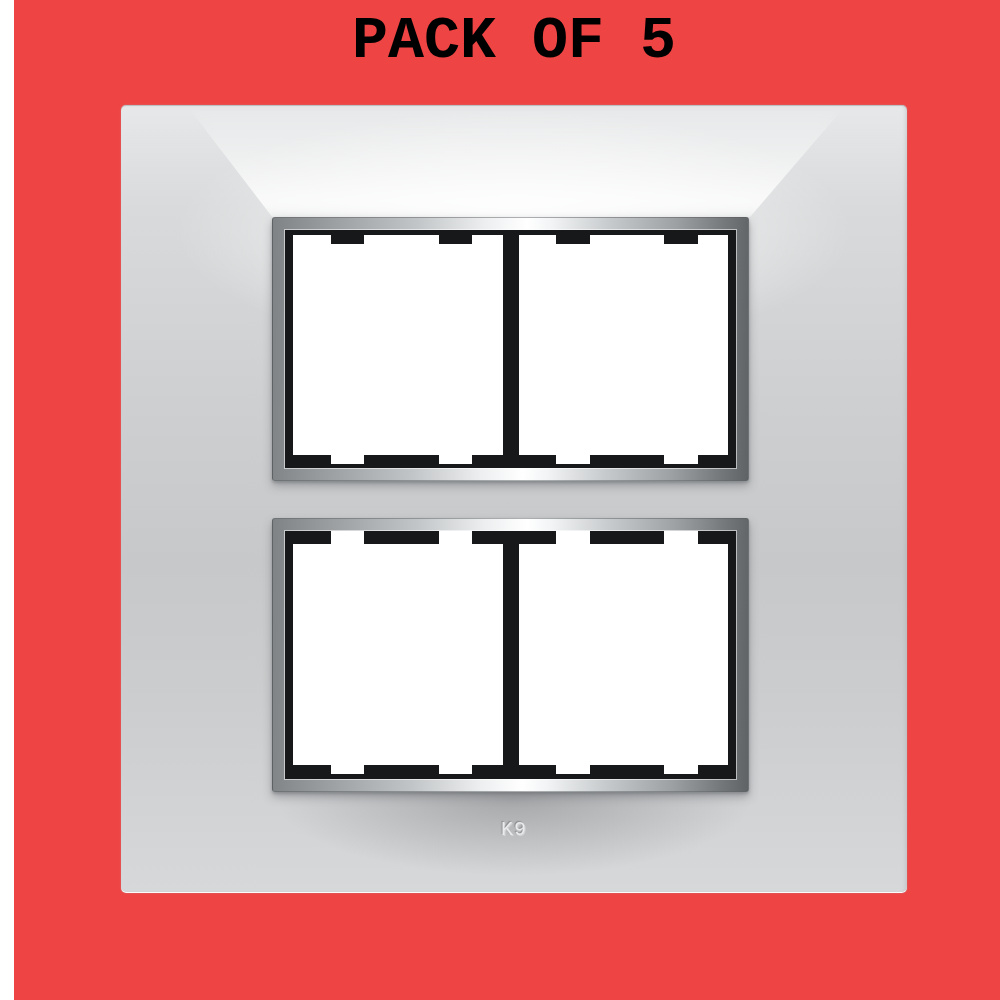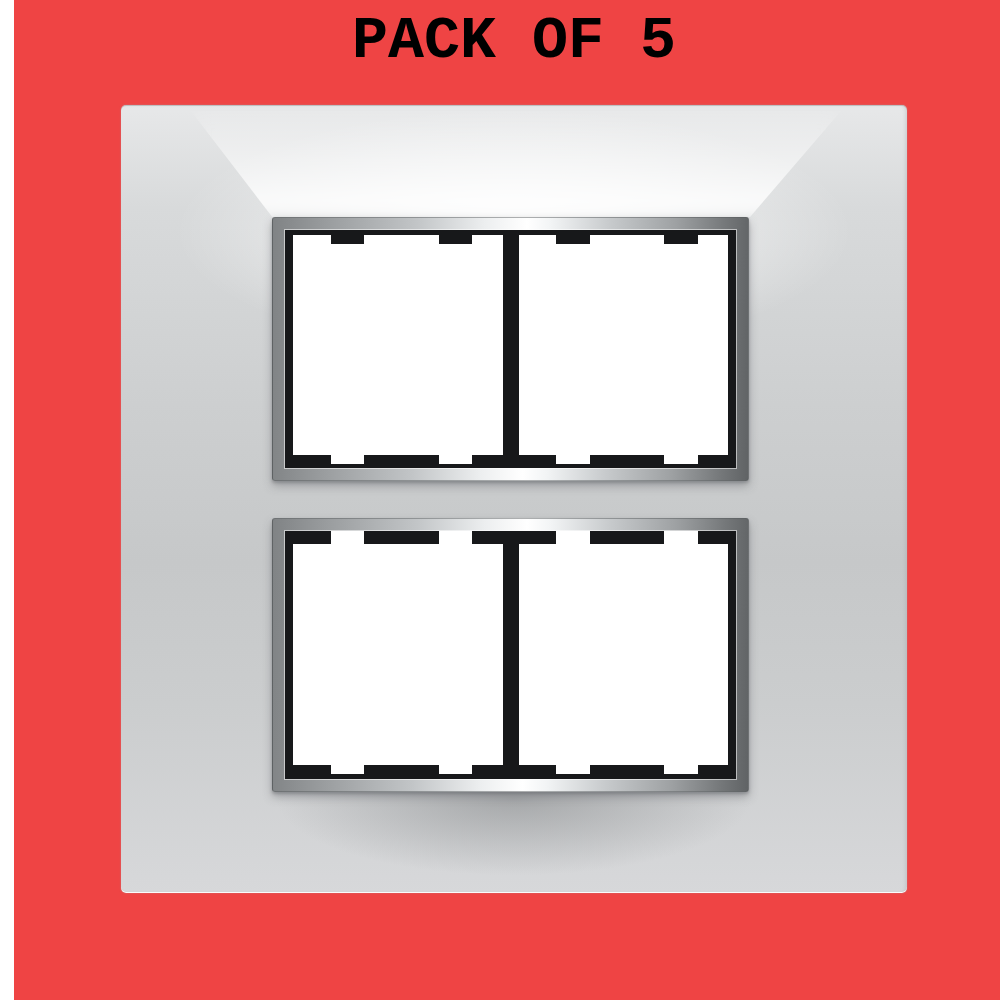--- a/index.html
+++ b/index.html
@@ -102,15 +102,16 @@
         </div>
         <div class="module">
           <i class="nub p1 notch-up"></i>
           <i class="nub p2 notch-up"></i>
           <i class="nub p1 notch-dn"></i>
           <i class="nub p2 notch-dn"></i>
         </div>
       </div>
     </div>
 
+    <div class="brand">K9</div>
 
   </div>
 </div>
 
 </body></html>

